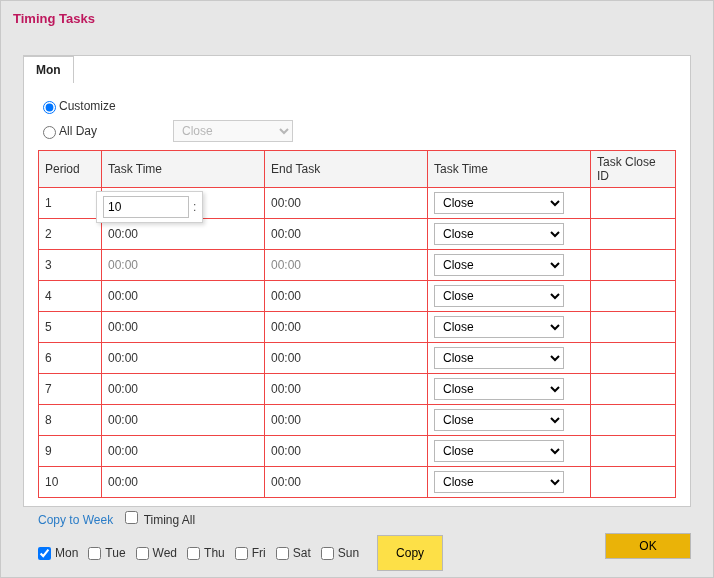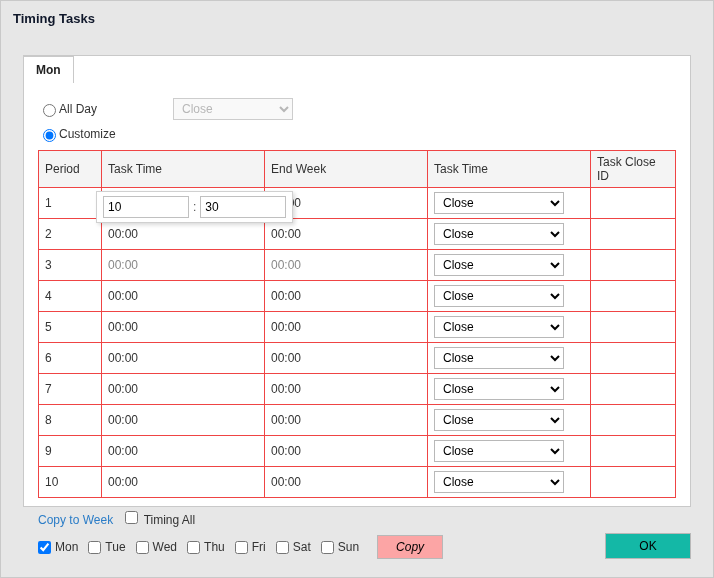--- a/index.html
+++ b/index.html
@@ -1,17 +1,17 @@
 <!DOCTYPE html>
 <html><head>
 <meta charset="utf-8">
 <style>
   html,body{margin:0;padding:0;font-family:Arial,Helvetica,sans-serif;font-size:12px;color:#333;background:#fff;}
   .window{width:714px;height:578px;box-sizing:border-box;background:#e7e7e7;border:1px solid #c9c9c9;position:relative;}
-  .titlebar{padding:10px 12px 6px 12px;font-weight:bold;font-size:13px;color:#0f172a;}
+  .titlebar{padding:10px 12px 6px 12px;font-weight:bold;font-size:13px;color:#be185d;}
   .panel{position:absolute;left:22px;top:54px;right:22px;bottom:70px;background:#fff;border:1px solid #c9c9c9;}
   .tabs{position:absolute;left:22px;top:54px;display:flex;}
   .tab{border:1px solid #c9c9c9;border-bottom:none;background:#f0f0f0;color:#555;padding:6px 12px;margin-right:2px;font-size:12px;cursor:pointer;position:relative;top:1px;}
   .tab.active{background:#fff;color:#222;font-weight:bold;z-index:2;}
   .tabspacer{height:28px;}
   .inner{padding:14px 14px 10px 14px;}
   .moderow{display:flex;align-items:center;margin-bottom:6px;}
   .moderow label{margin-right:6px;}
   .allday-select{margin-left:70px;}
   select.disabled,select[disabled]{color:#999;background:#f7f7f7;}
@@ -24,23 +24,23 @@
   td.start{width:150px;}
   td.end{width:150px;}
   td.ttype{width:150px;}
   td.ttid{width:auto;}
   td.ttype select{width:130px;}
   .copyrow{margin-top:10px;}
   .copyrow a{color:#2a7cc7;text-decoration:none;margin-right:4px;}
   .dayrow{margin-top:8px;display:flex;align-items:center;gap:4px;}
   .dayrow label{margin-right:6px;display:flex;align-items:center;gap:2px;}
   .dayrow input[type=checkbox]{margin:0 2px 0 0;}
-  .copybtn{margin-left:8px;padding:4px 18px;border:1px solid #b8b8b8;background:#fca5a5;cursor:pointer;font-size:12px;font-style:italic;}
+  .copybtn{margin-left:8px;padding:10px 18px;border:1px solid #b8b8b8;background:#fde047;cursor:pointer;font-size:12px;}
   .footer{position:absolute;right:22px;bottom:18px;display:flex;gap:10px;}
-  .footer button{width:86px;padding:5px 0;border:1px solid #b8b8b8;background:#14b8a6;font-size:12px;cursor:pointer;}
+  .footer button{width:86px;padding:5px 0;border:1px solid #b8b8b8;background:#eab308;font-size:12px;cursor:pointer;}
   
   .time-popover{position:absolute;background:#fff;border:1px solid #d0d0d0;box-shadow:2px 2px 4px rgba(0,0,0,0.15);padding:4px 6px;display:flex;align-items:center;gap:4px;}
   .time-popover input{width:76px;border:1px solid #c0c0c0;font-size:12px;padding:3px 4px;}
   .time-popover .colon{color:#555;}
   .dim{color:#888;}
 </style>
 </head>
 <body>
 
 <div class="window">
@@ -54,39 +54,39 @@
       <div class="tab">Fri</div>
       <div class="tab">Sat</div>
       <div class="tab">Sun</div>
     </div>
 
   <div class="panel">
     <div class="tabspacer"></div>
     <div class="inner">
 
       <div class="moderow">
+        <input type="radio" name="mode" id="r-cust" checked="" style="">
+        <label for="r-cust">Customize</label>
+      </div>
+      <div class="moderow">
         <input type="radio" name="mode" id="r-allday" style="">
         <label for="r-allday">All Day</label>
         <span class="allday-select">
           <select disabled="">
             <option>Close</option>
           </select>
         </span>
       </div>
-      <div class="moderow">
-        <input type="radio" name="mode" id="r-cust" checked="" style="">
-        <label for="r-cust">Customize</label>
-      </div>
 
       <table>
         <thead>
           <tr>
             <th>Period</th>
             <th>Task Time</th>
-            <th>End Week</th>
+            <th>End Task</th>
             <th>Task Time</th>
             <th>Task Close ID</th>
           </tr>
         </thead>
         <tbody id="tbody">
             <tr>
               <td class="period">1</td>
               <td class="start">00:00</td>
               <td class="end">00:00</td>
               <td class="ttype"><select><option>Close</option></select></td>
@@ -173,20 +173,19 @@
           <label><input type="checkbox" style="">Sat</label>
           <label><input type="checkbox" style="">Sun</label>
           <button class="copybtn">Copy</button>
         </div>
 
     </div>
 
     <div class="time-popover" id="popover" style="left: 72px; top: 135px;">
       <input type="text" value="10" style="">
       <span class="colon">:</span>
-      <input type="text" value="30" style="">
     </div>
   </div>
 
   <div class="footer">
     <button>OK</button>
   </div>
 </div>
 
 </body></html>

